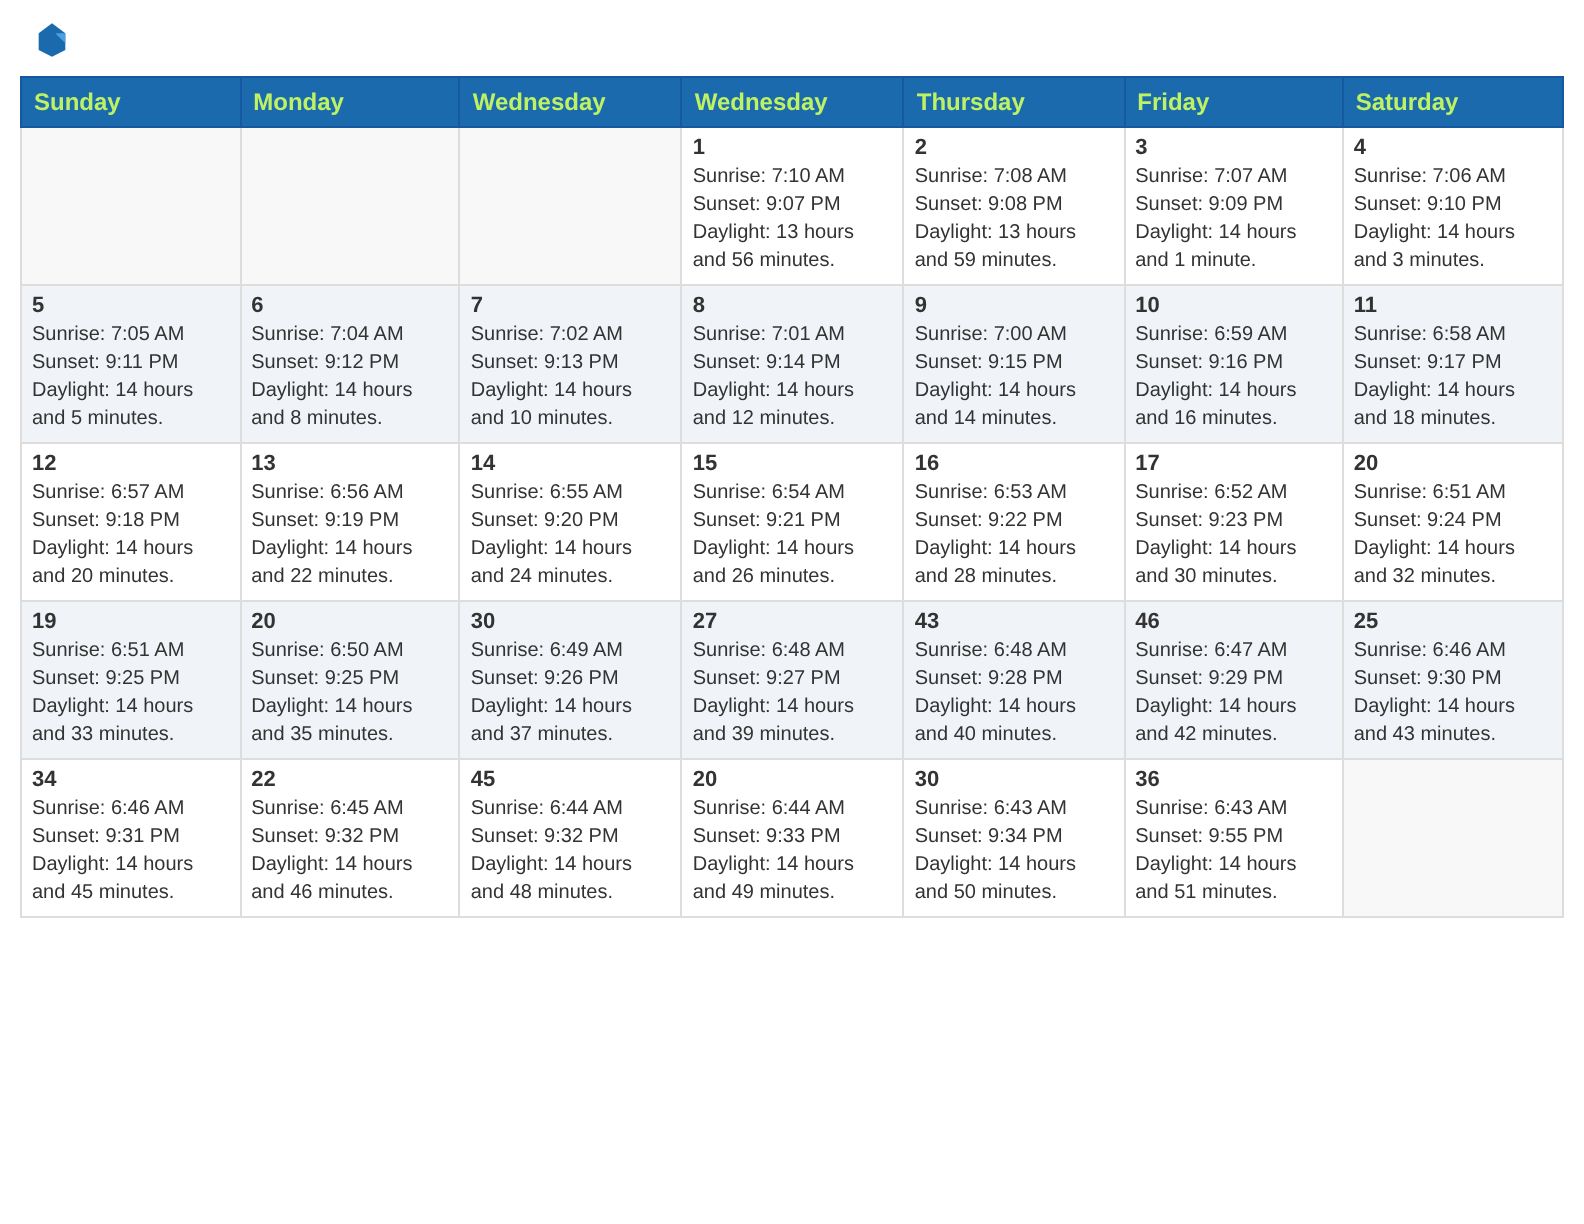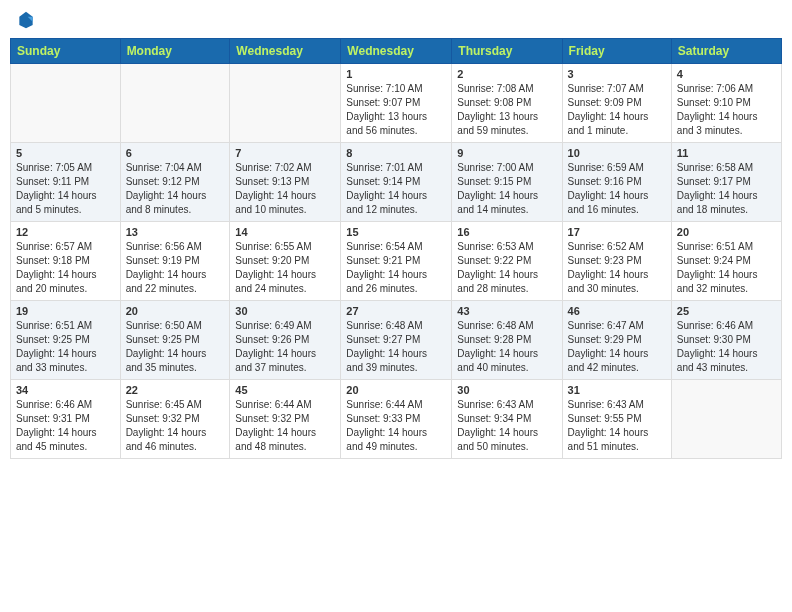--- a/index.html
+++ b/index.html
@@ -345,21 +345,21 @@
 and 49 minutes.</div>
         </td>
         <td>
           <div class="day-num">30</div>
           <div class="day-info">Sunrise: 6:43 AM
 Sunset: 9:34 PM
 Daylight: 14 hours
 and 50 minutes.</div>
         </td>
         <td>
-          <div class="day-num">31</div>
+          <div class="day-num">36</div>
           <div class="day-info">Sunrise: 6:43 AM
 Sunset: 9:55 PM
 Daylight: 14 hours
 and 51 minutes.</div>
         </td>
         <td class="empty"></td>
       </tr>
     </tbody>
 </table>
 

